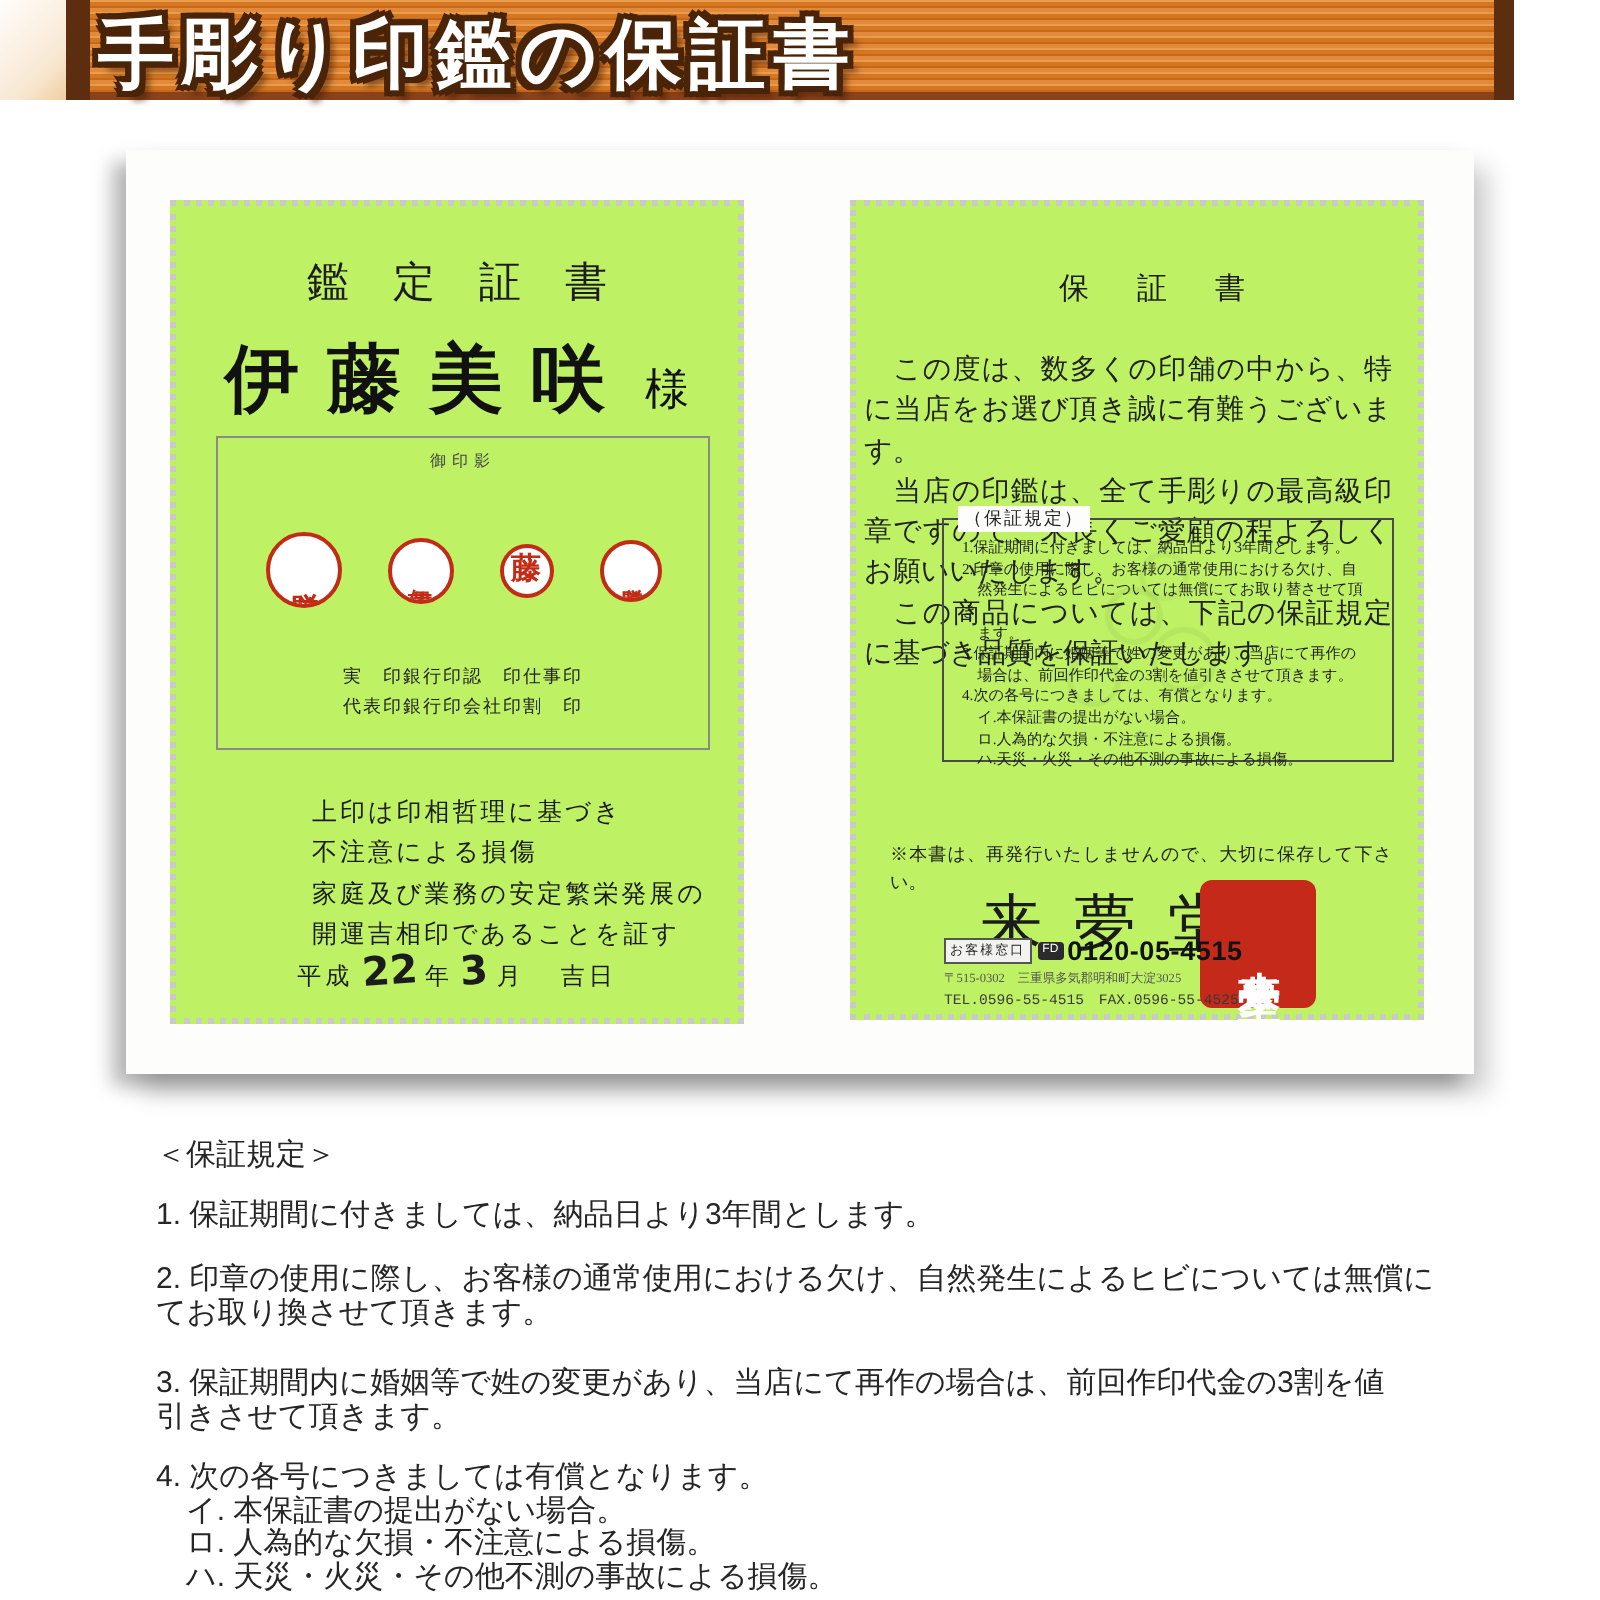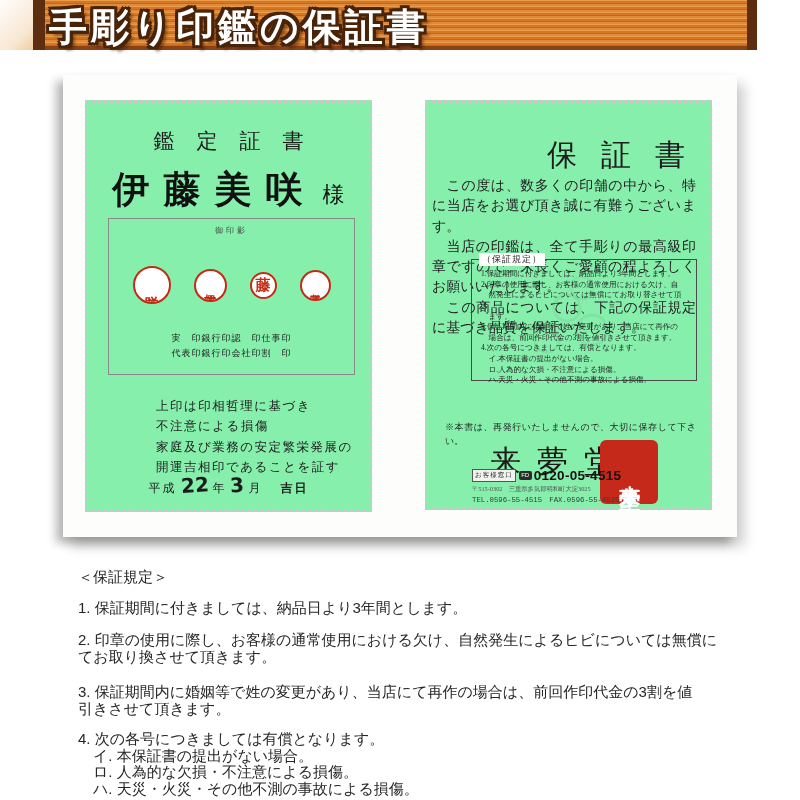--- a/index.html
+++ b/index.html
@@ -21,21 +21,21 @@
     font-size:38px; font-weight:900; color:#ffffff; letter-spacing:4px; white-space:nowrap;
     text-shadow:
       3px 0 0 #4a2408, -3px 0 0 #4a2408, 0 3px 0 #4a2408, 0 -3px 0 #4a2408,
       2px 2px 0 #4a2408, -2px 2px 0 #4a2408, 2px -2px 0 #4a2408, -2px -2px 0 #4a2408,
       3px 3px 0 #4a2408, -3px 3px 0 #4a2408, 3px -3px 0 #4a2408, -3px -3px 0 #4a2408,
       5px 5px 3px rgba(60,25,5,.55); margin-left: 46px; }
 
   
   #photo { position:absolute; left:63px; top:75px; width:674px; height:462px; background:#fdfdfc;
            box-shadow:-7px 6px 9px rgba(0,0,0,.28), 7px 9px 12px rgba(0,0,0,.20); }
-  .cert { position:absolute; top:25px; width:287px; border:3px dotted #c9c9c9; background:#86efac; }
+  .cert { position:absolute; top:25px; width:287px; border:3px dotted #c9c9c9; background:#bef264; }
   #cert-left  { left:22px;  height:412px; }
   #cert-right { left:362px; height:410px; }
 
   .pre { white-space:pre-line; }
 
   
   .lc-title { position:absolute; left:0; right:0; top:24px; text-align:center;
               font-size:21px; letter-spacing:22px; padding-left:22px; color:#1d1d1d; }
   .lc-name-row { position:absolute; left:0; right:0; top:62px; text-align:center; color:#111;
                  white-space:nowrap; }
@@ -57,25 +57,25 @@
   .seal-4 { width:31px; height:31px; font-size:11px; }
   .seal-label-row { position:absolute; left:14px; right:14px; bottom:14px;
                     display:flex; justify-content:center; }
   .seal-label-col { text-align:center; font-size:9px; line-height:1.6; color:#222; letter-spacing:1px; }
   .lc-verse { position:absolute; left:68px; top:293px; font-size:12.5px; line-height:1.62;
               color:#1c1c1c; letter-spacing:1.5px; }
   .lc-date { position:absolute; left:0; right:0; top:370px; text-align:center; color:#1c1c1c;
              font-size:12px; letter-spacing:2px; white-space:nowrap; }
   .lc-date .num { font-family:"DejaVu Sans", sans-serif; font-size:20px; font-weight:700;
                   display:inline-block; transform:rotate(-4deg); margin:0 4px; letter-spacing:0; }
-  .lc-date .day { margin-left:18px;font-weight:bold; }
-
-  
-  .rc-title { position:absolute; left:15px; right:0; top:32px; text-align:right;
-              font-size:30px; letter-spacing:24px; padding-left:24px; color:#1d1d1d; }
+  .lc-date .day { margin-left:18px; }
+
+  
+  .rc-title { position:absolute; left:15px; right:0; top:32px; text-align:center;
+              font-size:15px; letter-spacing:24px; padding-left:24px; color:#1d1d1d; }
   .rc-paras { position:absolute; left:4px; right:13px; top:73px; font-size:14px; line-height:1.45;
               color:#222; text-align:justify; }
   .rules-box { position:absolute; left:43px; top:156px; width:226px; height:122px;
                border:1px solid #4a4a4a; background:
                radial-gradient(circle at 95px 48px, rgba(0,0,0,0) 11px, rgba(0,0,0,.05) 12px 14px, rgba(0,0,0,0) 15px),
                radial-gradient(circle at 120px 70px, rgba(0,0,0,0) 13px, rgba(0,0,0,.05) 14px 16px, rgba(0,0,0,0) 17px),
                radial-gradient(circle at 75px 80px, rgba(0,0,0,0) 10px, rgba(0,0,0,.05) 11px 13px, rgba(0,0,0,0) 14px),
                radial-gradient(circle at 110px 28px, rgba(0,0,0,0) 9px, rgba(0,0,0,.04) 10px 12px, rgba(0,0,0,0) 13px); }
   .rules-box-label { position:absolute; left:7px; top:-7px; background:#fdfdfc; padding:0 3px;
                      font-size:9px; color:#222; letter-spacing:1px; }

